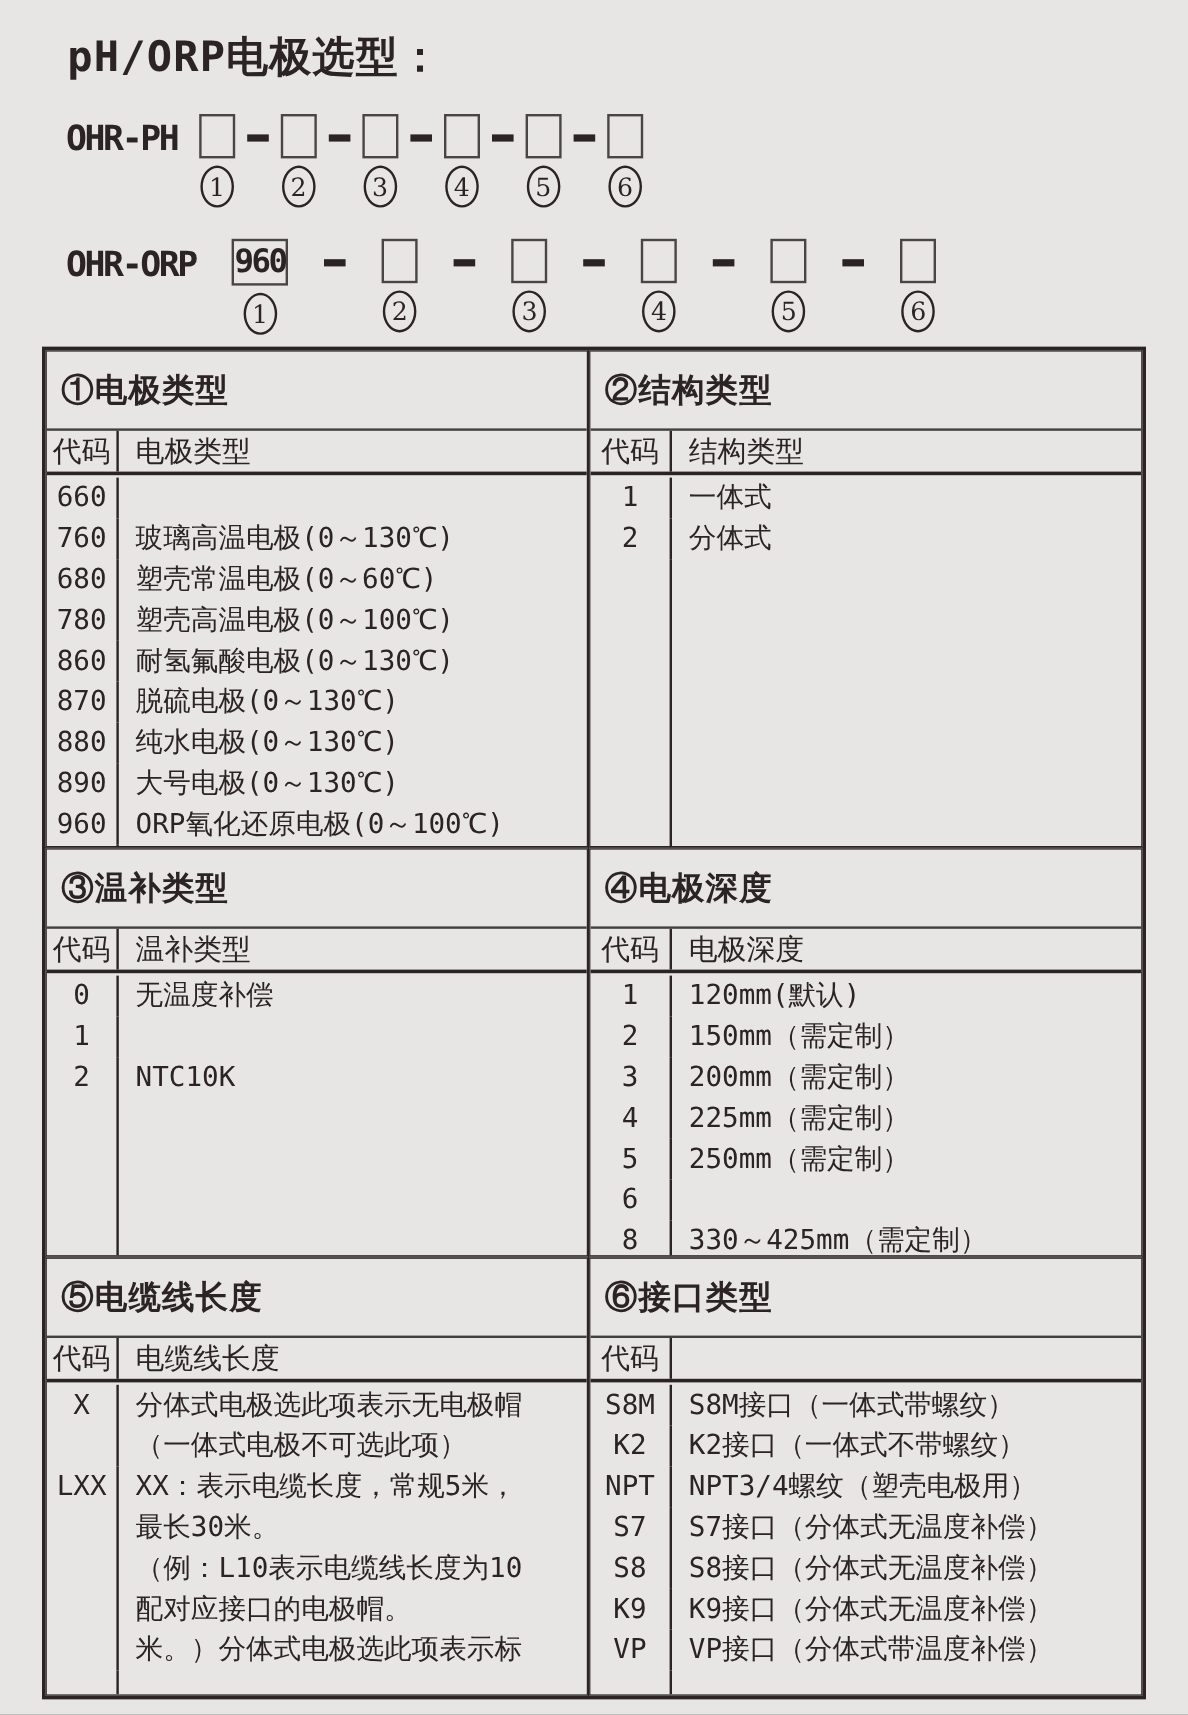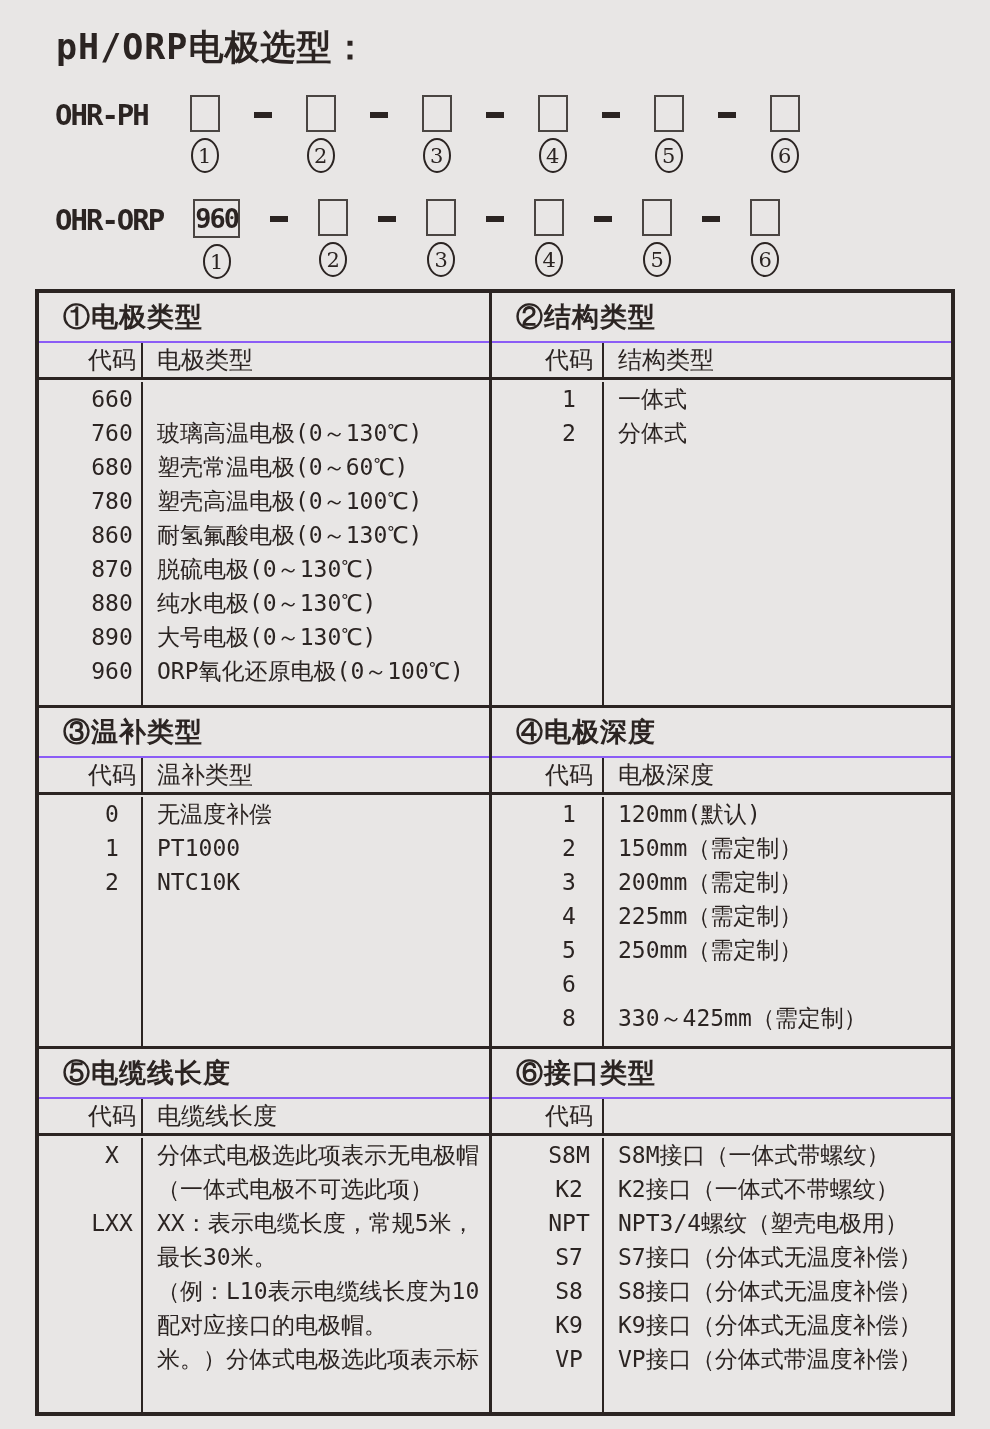--- a/index.html
+++ b/index.html
@@ -17,21 +17,21 @@
     font-weight: bold;
     letter-spacing: 1px;
   }
 
   
   .model-row {
     display: flex;
     align-items: flex-start;
     margin-left: 55px;
   }
-  .model-row.ph  { margin-top: 24px; gap: 24px; }
+  .model-row.ph  { margin-top: 24px; }
   .model-row.orp { margin-top: 26px; gap: 20px; }
   .model-prefix {
     font-weight: bold;
     font-size: 29px;
     letter-spacing: -2px;
     line-height: 41px;
     margin-right: 18px;
     white-space: nowrap;
   }
   .model-row.orp .model-prefix { margin-right: 10px; line-height: 43px; }
@@ -75,31 +75,31 @@
     background: #2b2422;
     border: 3px solid #2b2422;
   }
   .section {
     background: #e8e6e5;
     border: 1.5px solid #2b2422;
     display: flex; flex-direction: column;
     overflow: hidden;
   }
   .sec-title {
-    height: 50px;
+    height: 66px;
     flex-shrink: 0;
     display: flex; align-items: center;
-    padding-left: 24px;
+    padding-left: 12px;
     font-size: 27px;
     font-weight: bold;
     letter-spacing: 1px;
-    border-bottom: 2px solid #8b5cf6;
+    border-bottom: 2px solid #404040;
   }
   .tbl { flex: 1; display: flex; flex-direction: column; font-size: 23px; font-weight: 500; }
-  .trow { display: flex; flex-shrink: 0; padding-left: 44px; }
+  .trow { display: flex; flex-shrink: 0; }
   .trow.hdr {
     height: 37px;
     border-bottom: 3px solid #2b2422;
     font-size: 24px;
   }
   .trow.hdr .cell { line-height: 34px; }
   .trow.fill { flex: 1; }
   .cell.code {
     width: 60px;
     flex-shrink: 0;
@@ -265,21 +265,20 @@
       <div class="trow hdr">
         <div class="cell code">代码</div>
         <div class="cell desc">温补类型</div>
       </div>
       <div class="trow tbody-pad">
         <div class="cell code">0</div>
         <div class="cell desc">无温度补偿</div>
       </div>
       <div class="trow">
         <div class="cell code">1</div>
-        <div class="cell desc">PT1000</div>
       </div>
       <div class="trow">
         <div class="cell code">2</div>
         <div class="cell desc">NTC10K</div>
       </div>
       <div class="trow fill">
         <div class="cell code"></div>
         <div class="cell desc"></div>
       </div>
     </div>

